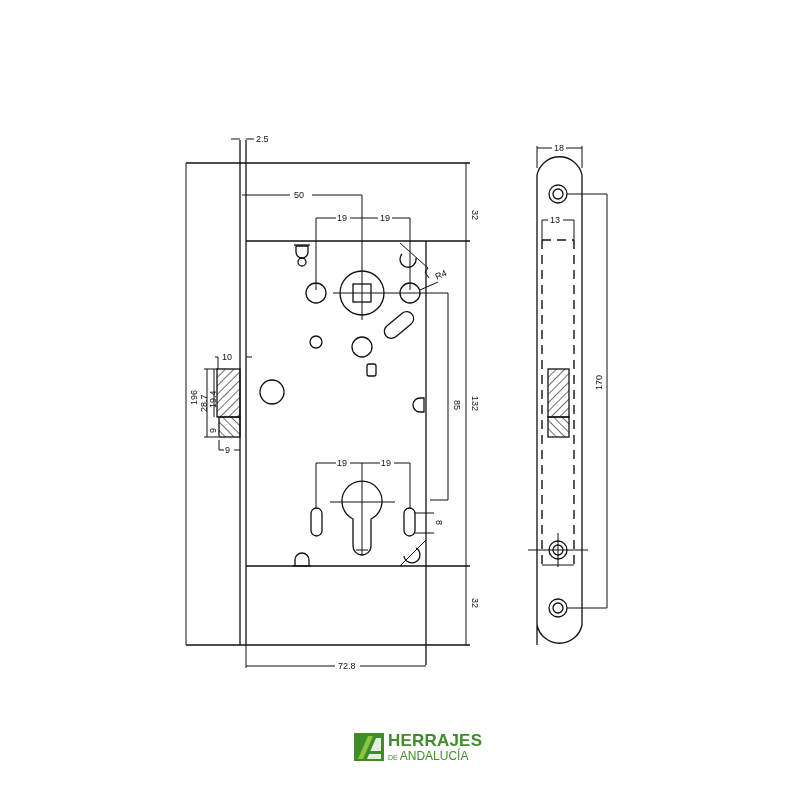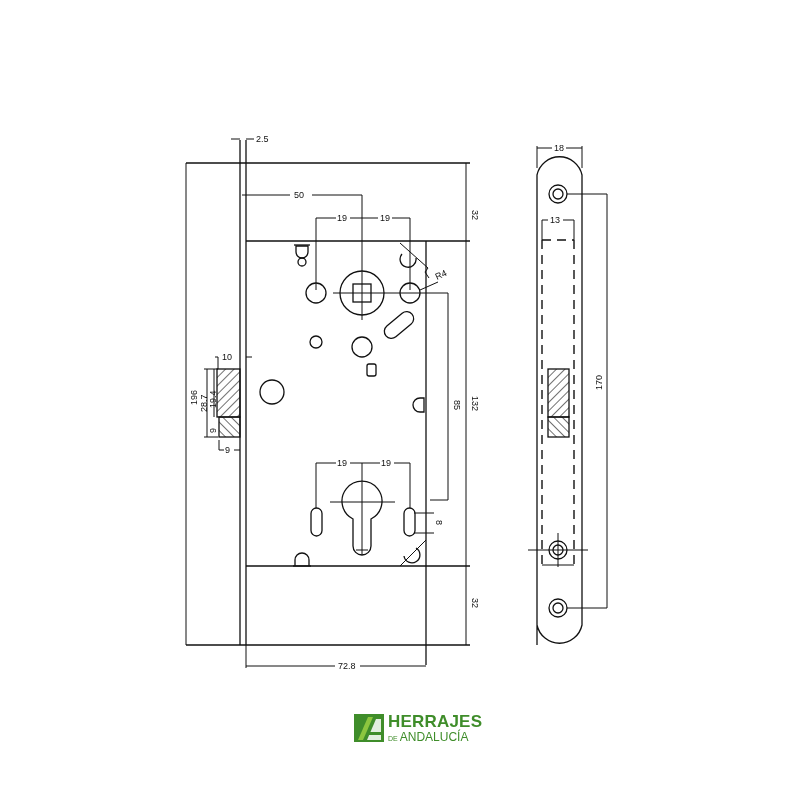--- a/index.html
+++ b/index.html
@@ -2,21 +2,21 @@
 <html><head>
 <meta charset="utf-8">
 <style>
   html, body { margin:0; padding:0; background:#ffffff; }
   body { width:800px; height:800px; position:relative; overflow:hidden; font-family:"Liberation Sans", sans-serif; }
   svg.drawing { position:absolute; left:0; top:0; }
   .ln { stroke:#111; stroke-width:1.3; fill:none; }
   .thin { stroke:#111; stroke-width:1; fill:none; }
   .dash { stroke:#111; stroke-width:1.4; fill:none; stroke-dasharray:9 6; }
   .dim { font-family:"Liberation Sans", sans-serif; font-size:9px; fill:#111; }
-  .logo { position:absolute; left:345px; top:713px; display:flex; align-items:center;padding-left:9px; }
+  .logo { position:absolute; left:345px; top:732px; display:flex; align-items:center;padding-left:9px; }
   .logo-mark { width:30px; height:28px; position:relative; }
   .logo-text { margin-left:4px; line-height:1; }
   .logo-t1 { color:#3f8d2a; font-size:17px; font-weight:bold; letter-spacing:0.2px; }
   .logo-t2 { color:#3f8d2a; font-size:12px; margin-top:1px; }
   .logo-t2 .de { font-size:7px; margin-right:2px; }
 </style>
 </head>
 <body>
 
 <svg class="drawing" width="800" height="800" viewBox="0 0 800 800" xmlns="http://www.w3.org/2000/svg">

